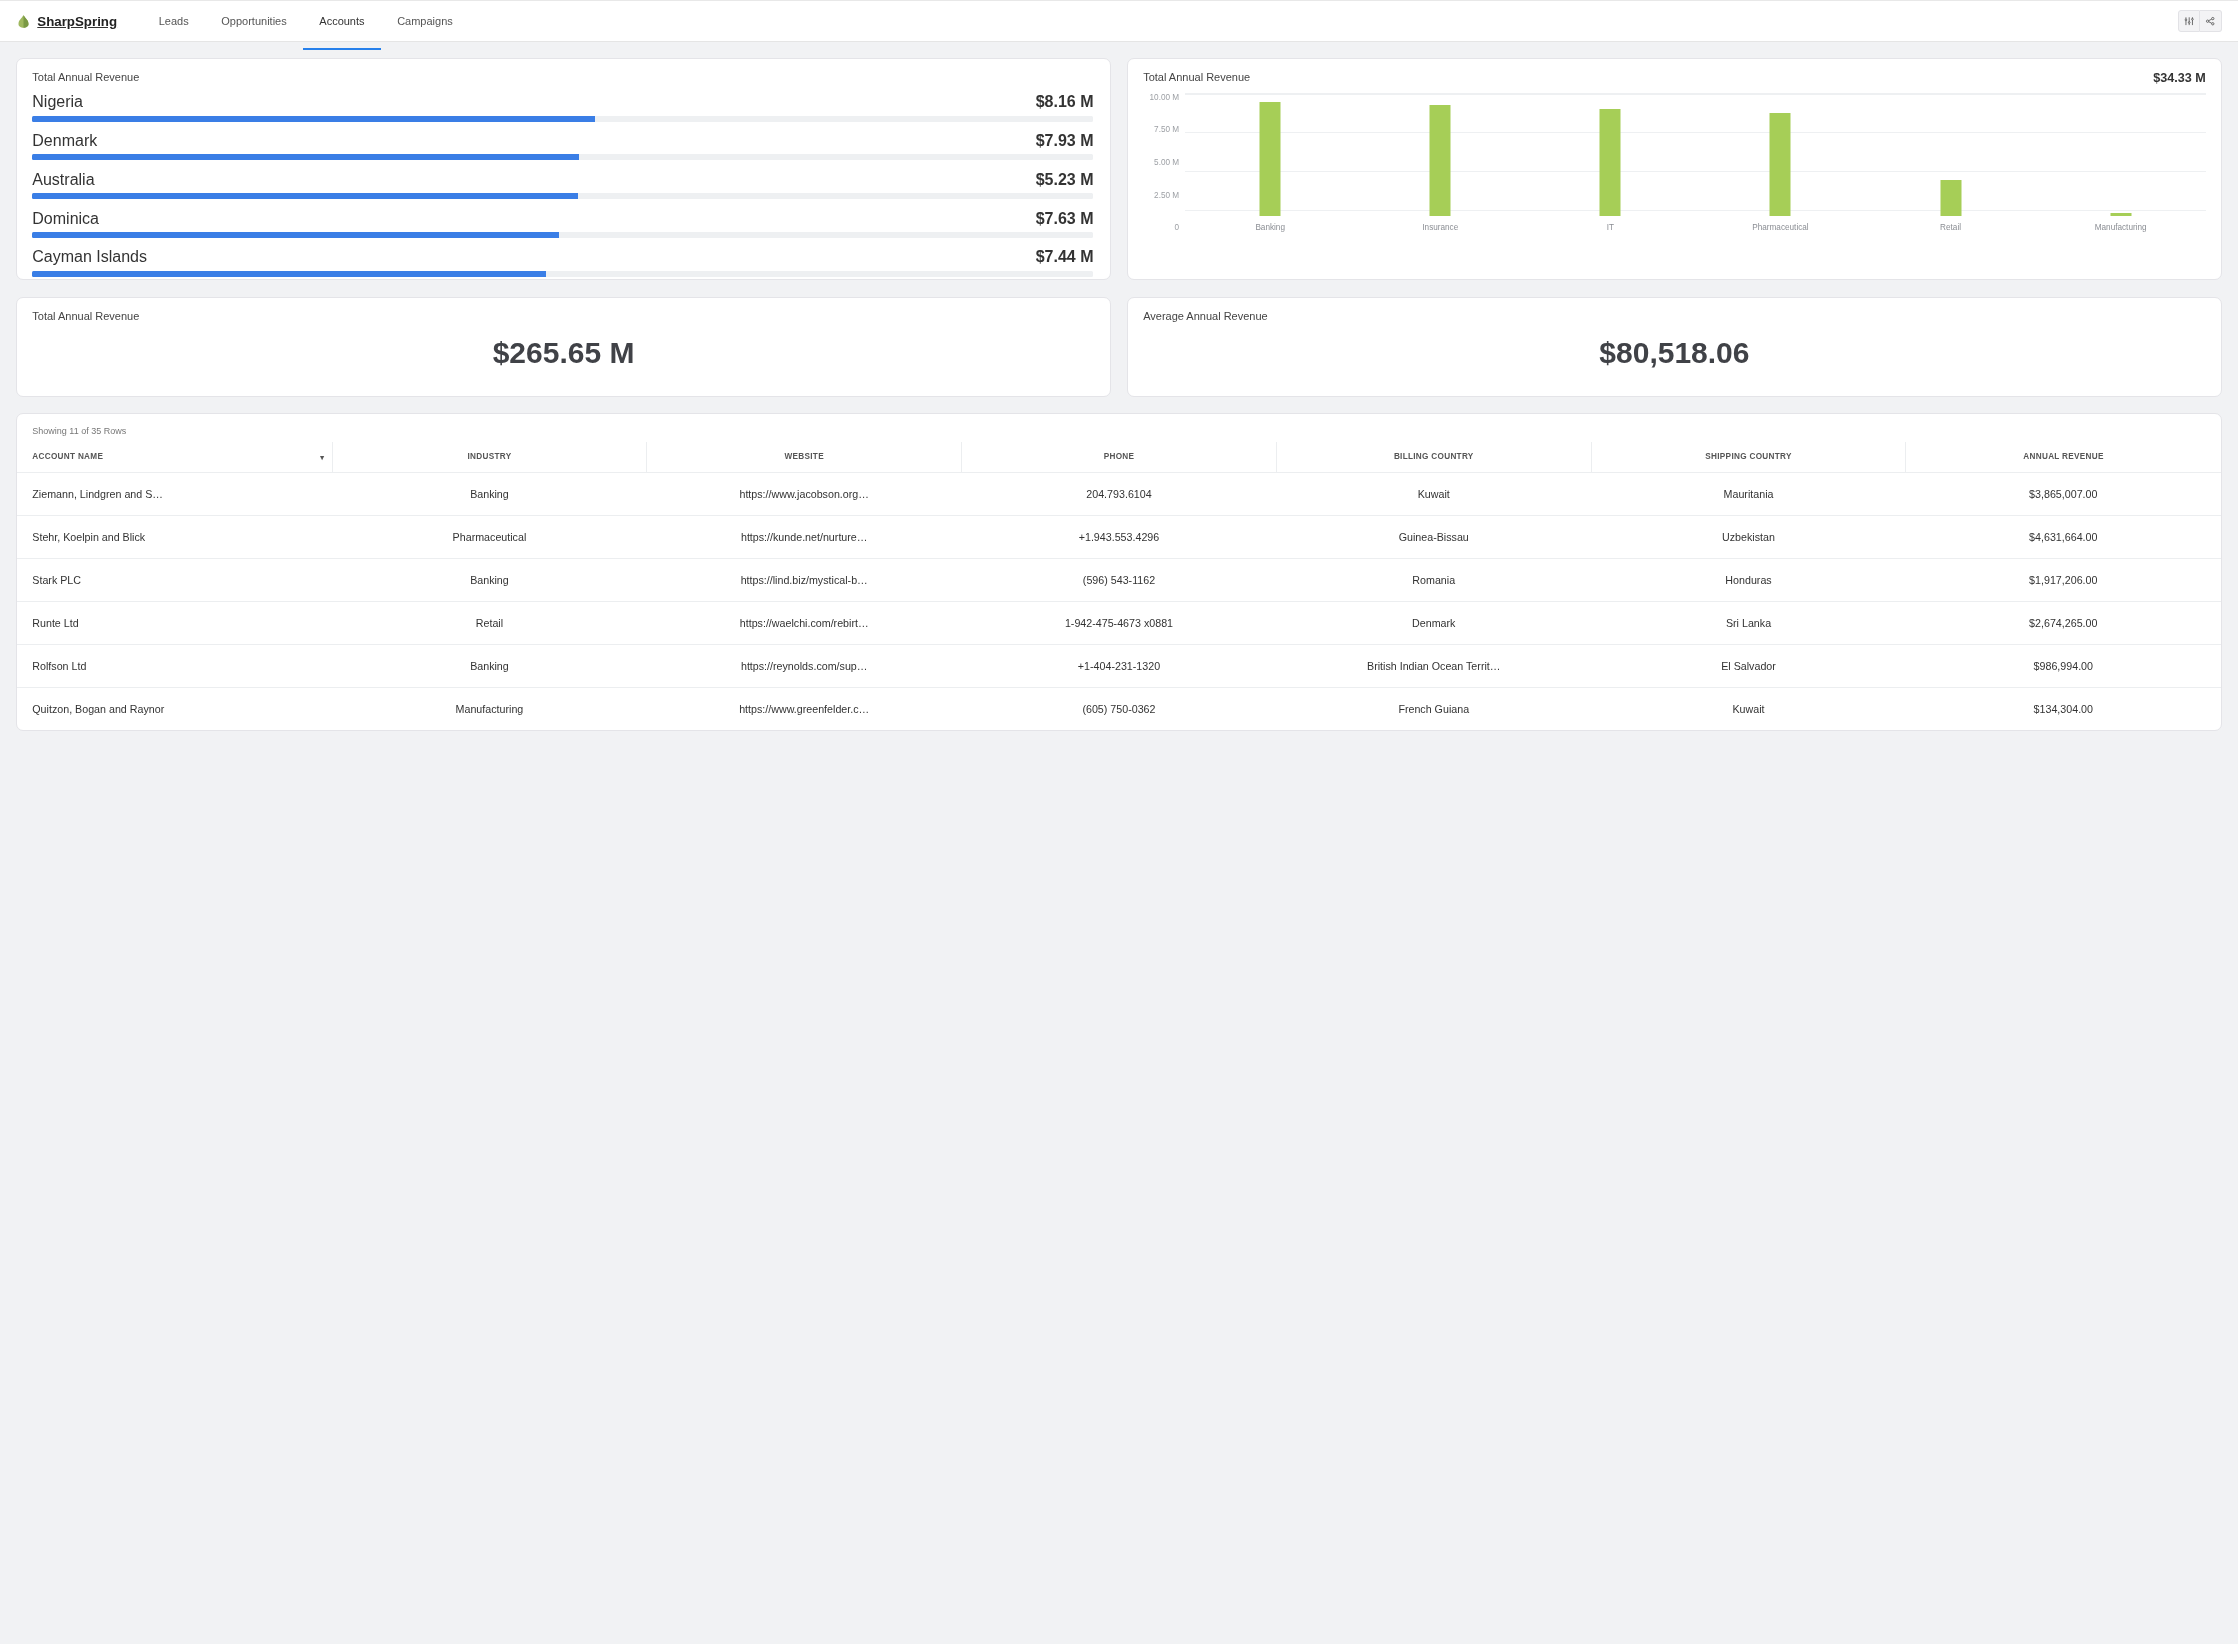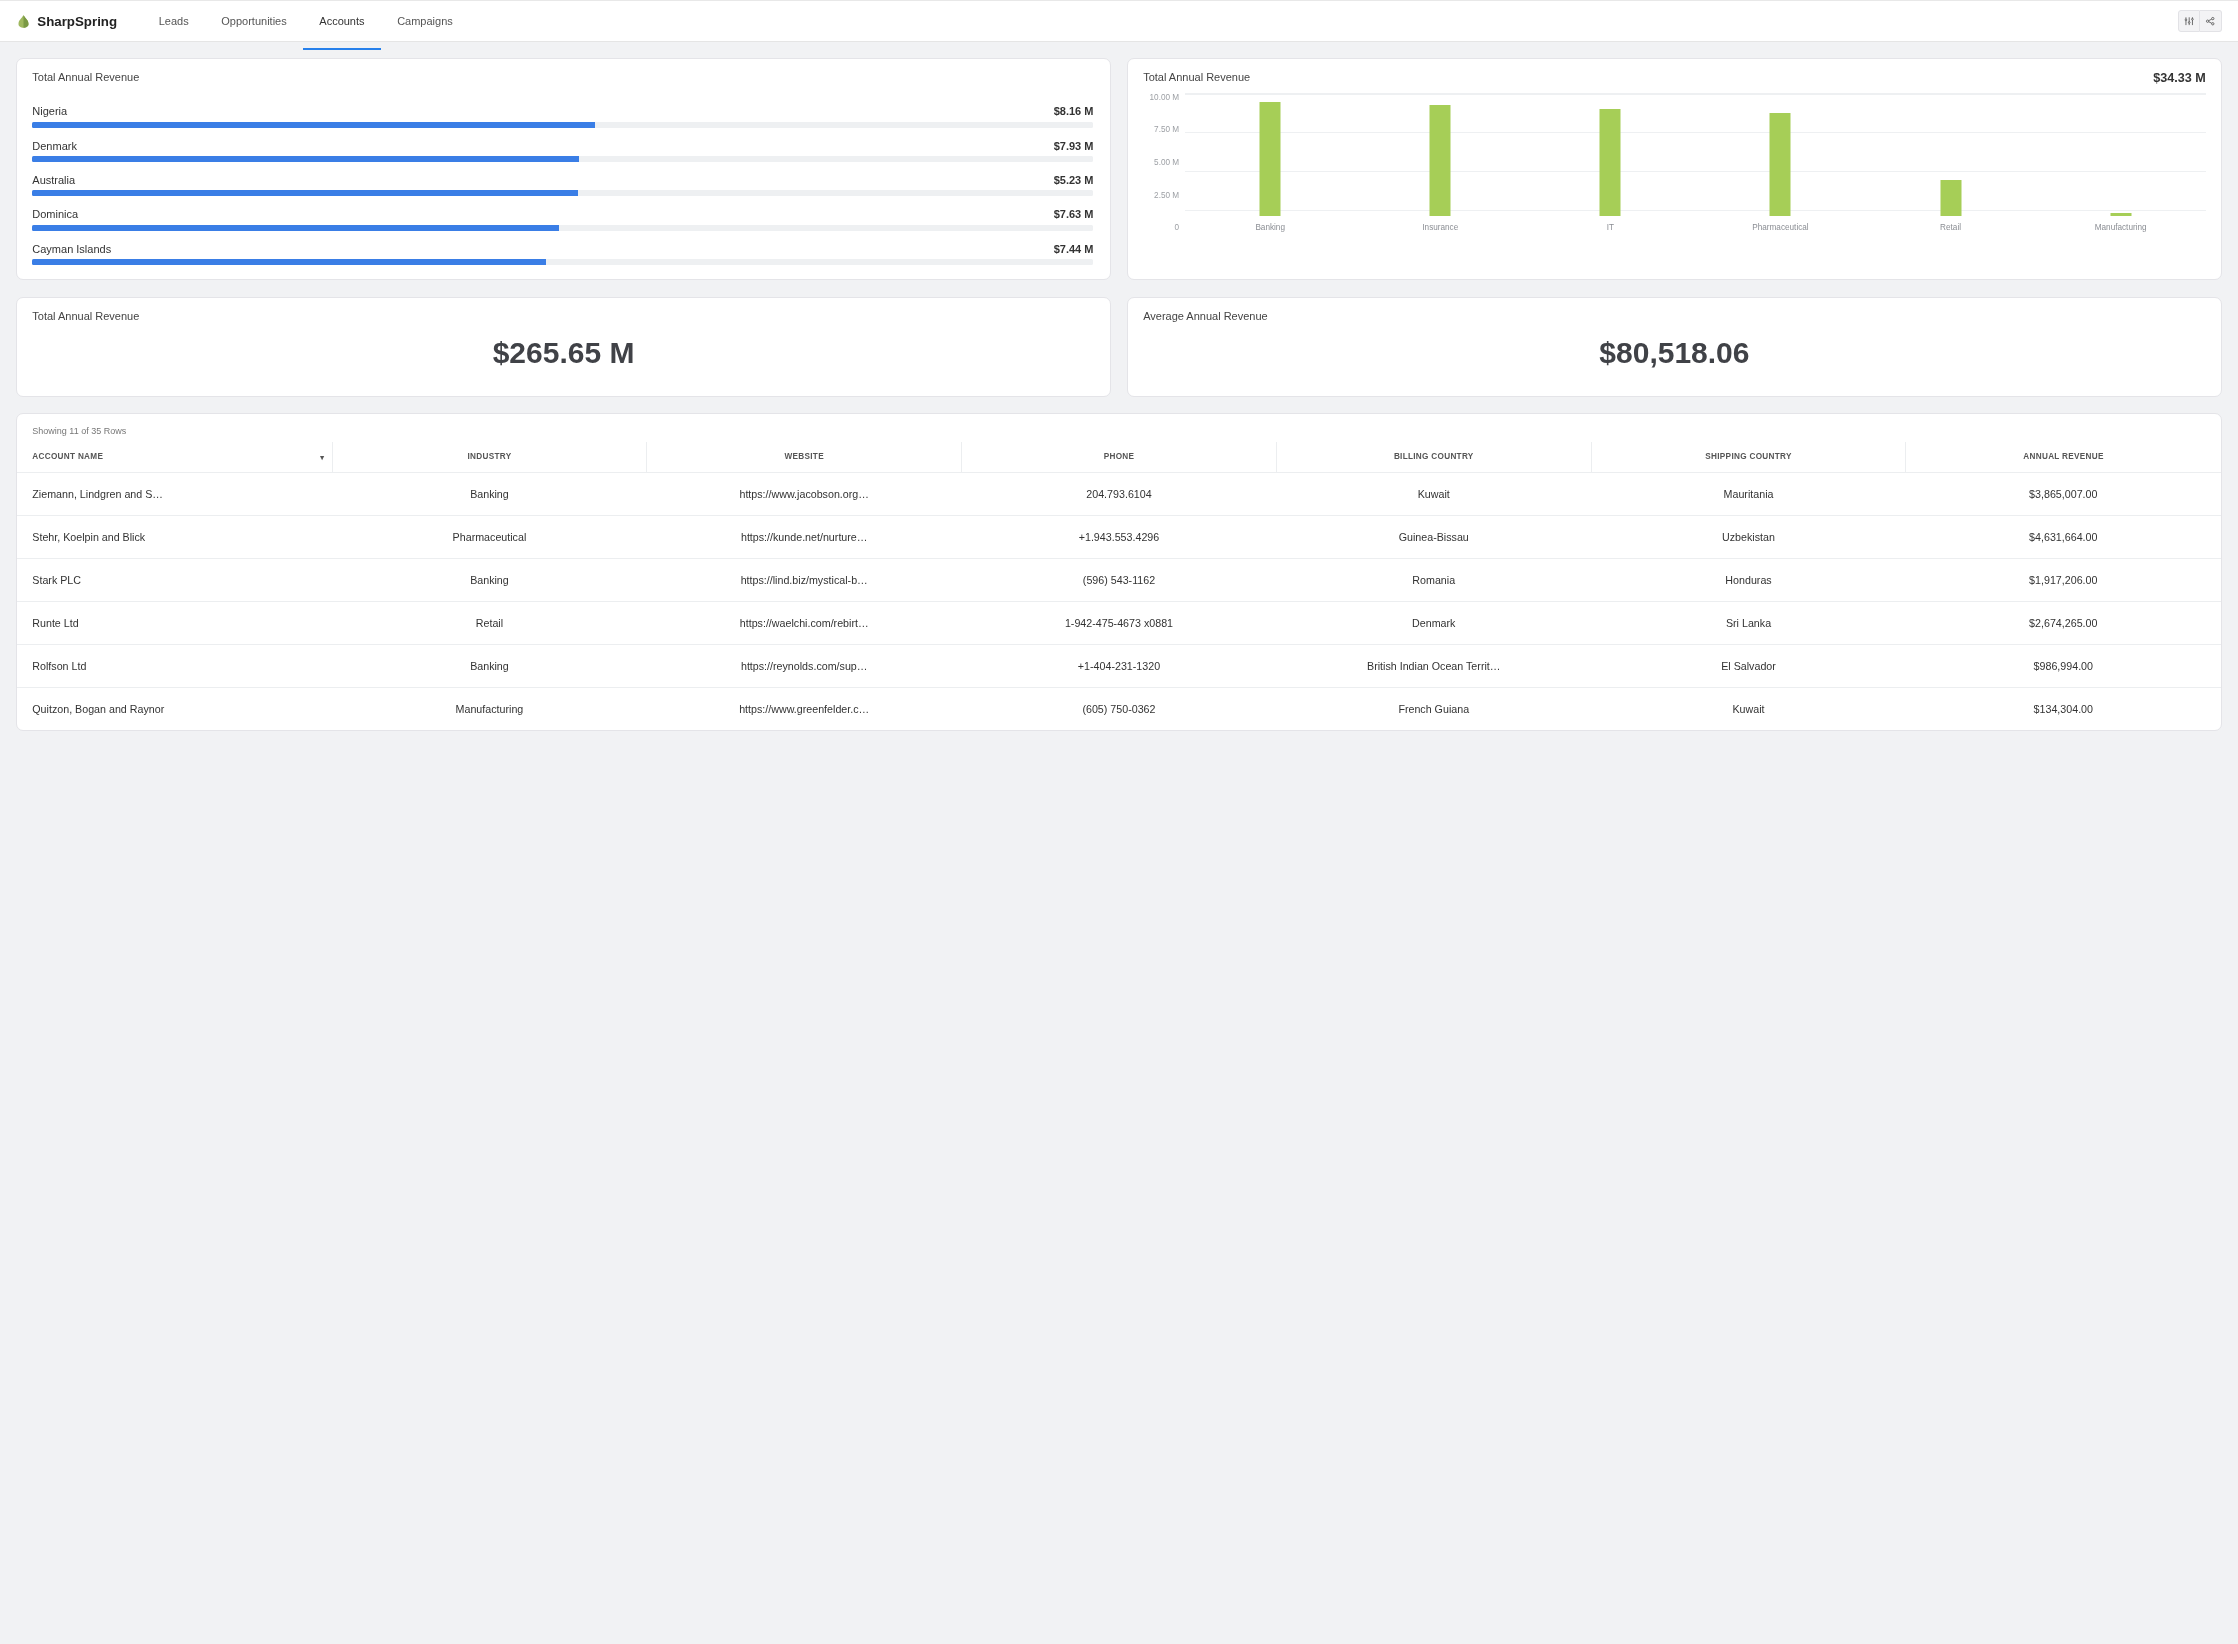--- a/index.html
+++ b/index.html
@@ -1,21 +1,21 @@
 <!DOCTYPE html>
 <html style="font-size:12px"><head>
 <meta charset="utf-8">
 <style>
 * { box-sizing: border-box; margin: 0; padding: 0; }
 body { font-family: -apple-system, BlinkMacSystemFont, "Segoe UI", Helvetica, Arial, sans-serif; background: #f1f2f4; color: #333; }
 
 
 .topnav { background: #fff; border-top: 0.7px solid #e8e8e8; border-bottom: 0.7px solid #e5e5e5; height: 42px; display: flex; align-items: center; padding: 0 16.3px; justify-content: space-between; }
 .nav-left { display: flex; align-items: center; gap: 9px; }
-.logo-wrap { display: flex; align-items: flex-start; gap: 6px; margin-right: 16.3px; }
+.logo-wrap { display: flex; align-items: flex-start; gap: 6px; margin-right: 16.3px; text-decoration: underline; }
 .logo-icon { width: 15px; height: 15px; }
 .logo-text { font-weight: 700; font-size: 13.3px; color: #222; }
 .nav-tabs { display: flex; align-items: stretch; height: 57px; }
 .nav-tab { display: flex; align-items: center; padding: 0 16.3px; font-size: 11px; color: #555; cursor: pointer; border-bottom: 2.2px solid transparent; margin-top: 2.2px; }
 .nav-tab.active { border-bottom-color: #2680eb; color: #333; }
 .nav-right { display: flex; gap: 7.4px; align-items: center; }
 .icon-btn { width: 22px; height: 22px; background: #f3f3f5; border: 0.7px solid #e2e2e6; border-radius: 3px; display: flex; align-items: center; justify-content: center; cursor: pointer; }
 .icon-btn-group { display: flex; }
 .icon-btn-group .icon-btn:first-child { border-top-right-radius:0; border-bottom-right-radius:0; }
 .icon-btn-group .icon-btn:last-child { border-top-left-radius:0; border-bottom-left-radius:0; border-left: none; }
@@ -27,21 +27,21 @@
 .card-header { display: flex; justify-content: space-between; align-items: flex-start; }
 .card-header-value { font-weight: 700; font-size: 12.6px; color: #333; }
 
 
 .country-card { height: 222px; overflow: hidden; }
 .country-scroll { position: absolute; left: 15px; right: 6px; top: 34px; bottom: 0; overflow-y: auto; padding-right: 10.4px; }
 .country-scroll::-webkit-scrollbar { width: 6.7px; }
 .country-scroll::-webkit-scrollbar-thumb { background: #bfc2c7; border-radius: 3.7px; }
 .country-scroll::-webkit-scrollbar-track { background: transparent; }
 .country-row { margin-bottom: 10.4px; }
-.country-line { display: flex; justify-content: space-between; font-size: 11px; margin-bottom: 4.4px; margin-top: 12px; }
+.country-line { display: flex; justify-content: space-between; font-size: 16px; margin-bottom: 4.4px; }
 .country-name { color: #333; }
 .country-val { font-weight: 700; color: #333; }
 .country-bar-bg { width: 100%; height: 6px; background: #eef0f2; border-radius: 1.5px; overflow: hidden; }
 .country-bar-fill { height: 100%; background: #3a7ee6; }
 
 
 .chart-card { height: 222px; }
 .chart-area { display: flex; height: 156px; margin-top: 7.4px; }
 .y-axis { width: 42px; display: flex; flex-direction: column; justify-content: space-between; align-items: flex-end; padding-right: 6px; padding-bottom: 16.3px; }
 .y-tick { font-size: 8.2px; color: #9da0a5; }

